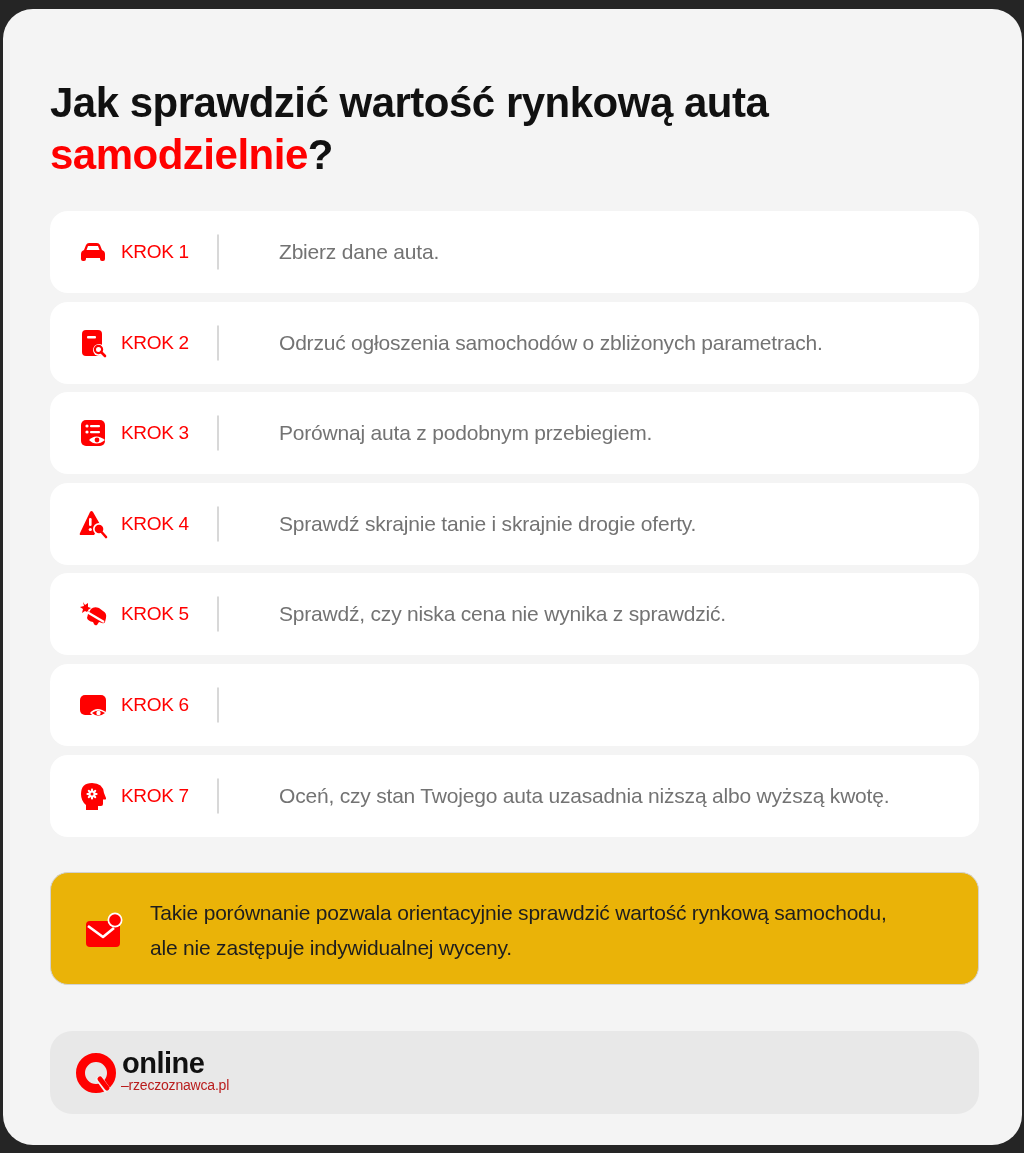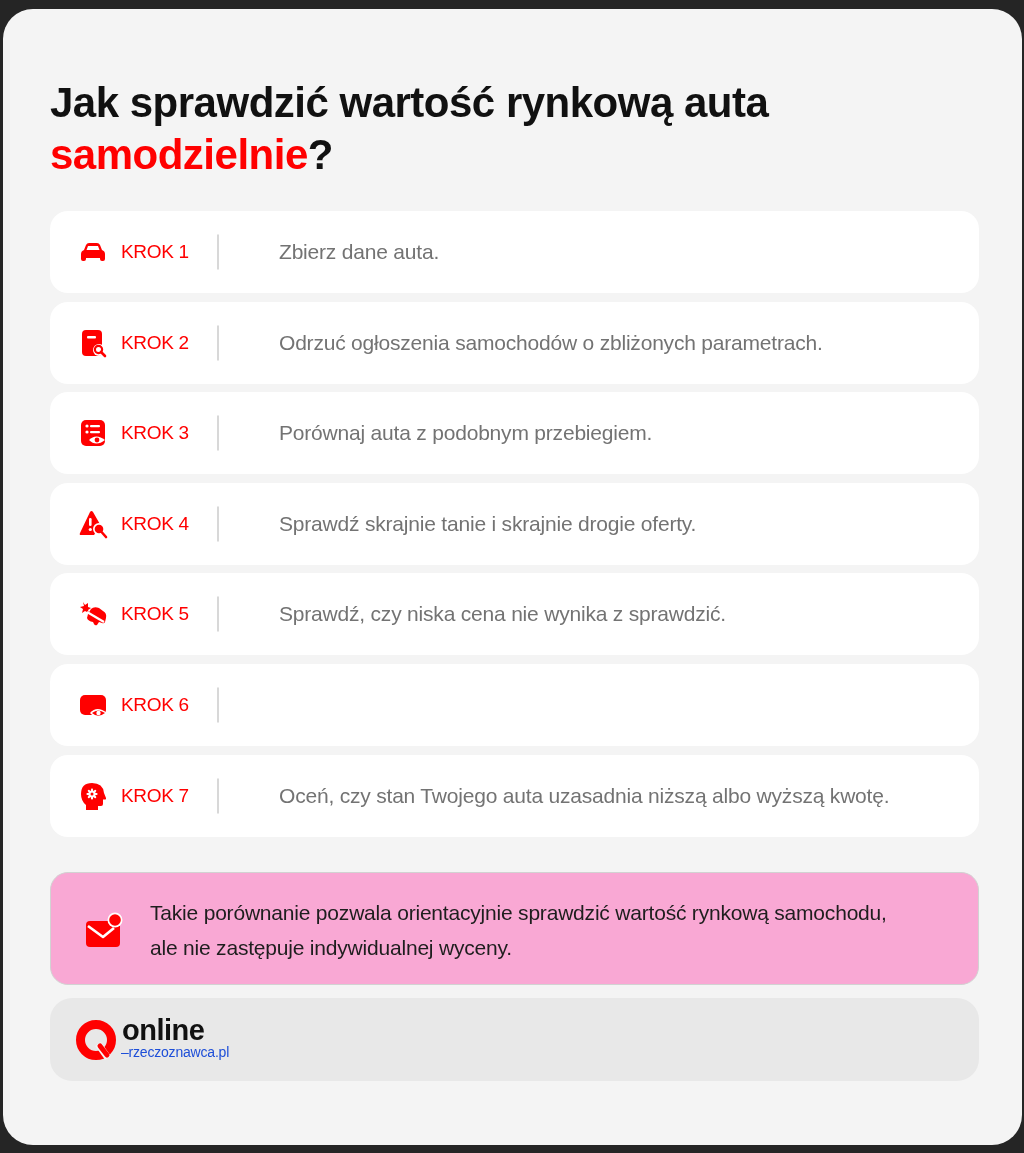--- a/index.html
+++ b/index.html
@@ -75,41 +75,41 @@
       font-size: 21px;
       color: #737373;
       letter-spacing: -0.2px;
       white-space: nowrap;
       margin-left: 40px;
     }
     .note {
       position: absolute;
       left: 47px; top: 863px;
       width: 929px; height: 113px;
-      background: #f9a8d4;
+      background: #eab308;
       border: 1.5px solid #d2d2d2;
       border-radius: 18px;
     }
     .note-icon {
       position: absolute;
       left: 33px; top: 38px;
       width: 40px; height: 40px;
     }
     .note-text {
       position: absolute;
       left: 99px; top: 22px;
       width: 760px;
       font-size: 21px;
       line-height: 35px;
       color: #1e1e1e;
       letter-spacing: -0.2px;
     }
     .footer {
       position: absolute;
-      left: 47px; top: 989px;
+      left: 47px; top: 1022px;
       width: 929px; height: 83px;
       background: #e8e8e8;
       border-radius: 22px;
     }
     .logo {
       position: absolute;
       left: 24px; top: 20px;
       width: 180px; height: 46px;
     }
     .logo-mark {
@@ -121,21 +121,21 @@
       left: 48px; top: -4px;
       font-size: 29px;
       font-weight: 700;
       color: #111;
       letter-spacing: -0.5px;
     }
     .logo-domain {
       position: absolute;
       left: 47px; top: 26px;
       font-size: 14px;
-      color: #1d4ed8;
+      color: #b91c1c;
       letter-spacing: -0.2px;
       white-space: nowrap;
     }
     .footer-tagline {
       position: absolute;
       right: 24px; top: 50%;
       transform: translateY(-50%);
       font-size: 18.5px;
       color: #4a4a4a;
       white-space: nowrap;

